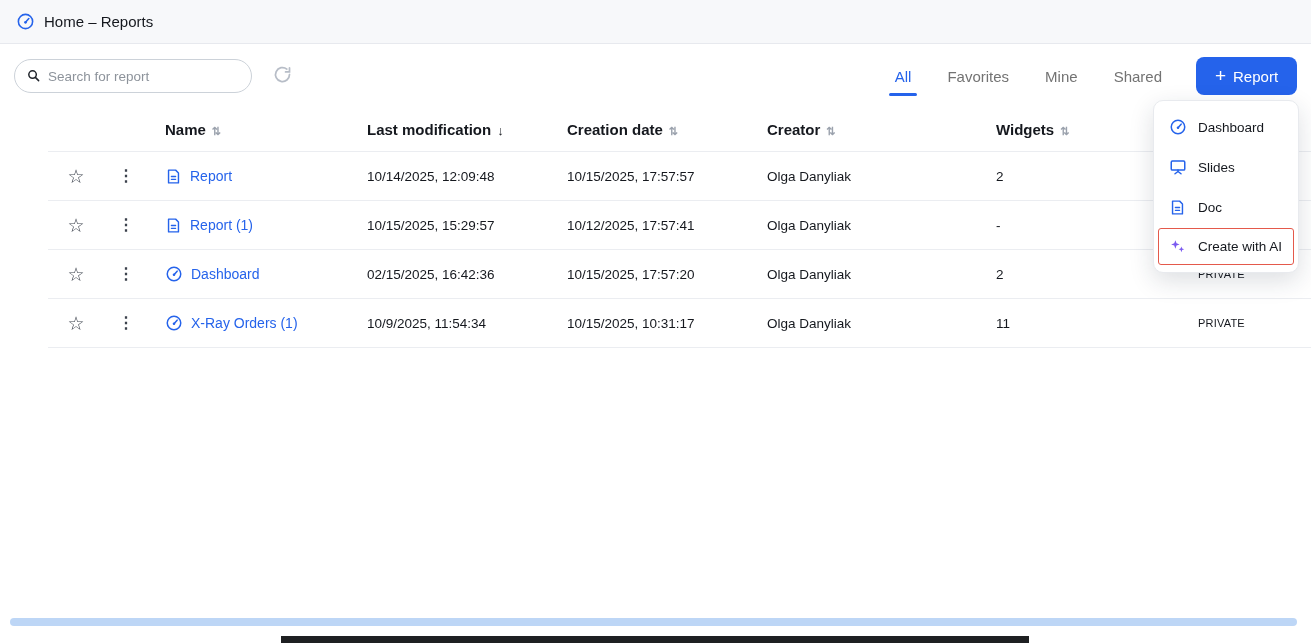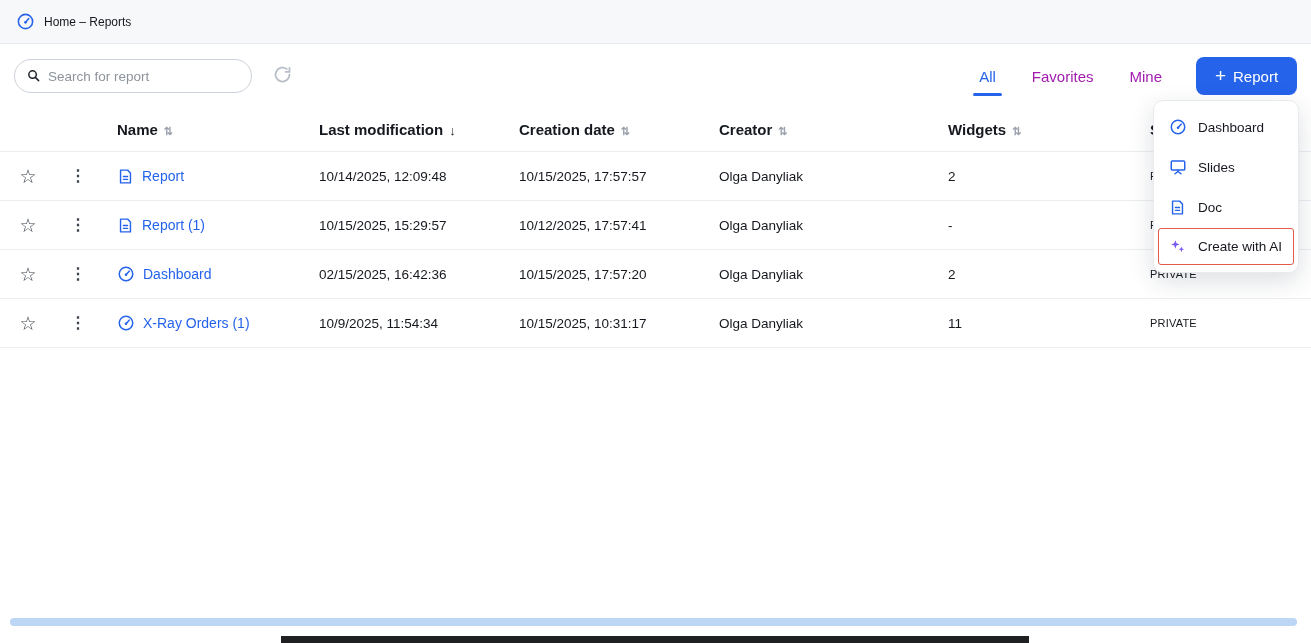--- a/index.html
+++ b/index.html
@@ -7,38 +7,38 @@
   body {
     width:1311px; height:643px; position:relative; overflow:hidden;
     background:#ffffff; font-family:"Liberation Sans", sans-serif; color:#15181e;
   }
 
   
   .topbar {
     height:44px; background:#f7f8fa; border-bottom:1px solid #e7e9ee;
     display:flex; align-items:center; padding:0 16px; gap:9px;
   }
-  .topbar-title { font-size:12px; font-weight:500; color:#15181e; }
+  .topbar-title { font-size:15px; font-weight:500; color:#15181e; }
   .icon { display:inline-flex; align-items:center; justify-content:center; }
   .icon svg { display:block; }
 
   
   .toolbar { display:flex; align-items:stretch; padding:0 14px; margin-top:12px; height:40px; }
   .search-box { position:relative; width:238px; align-self:center; }
   .search-input {
     width:100%; height:34px; border:1px solid #ccd2d9; border-radius:17px;
     padding:0 12px 0 33px; font-size:13.5px; color:#333; outline:none;
     font-family:"Liberation Sans", sans-serif; background:#fff;
   }
   .search-input::placeholder { color:#8d939b; }
   .search-icon { position:absolute; left:12px; top:9px; }
   .refresh-btn { margin-left:20px; align-self:center; cursor:pointer; background:none; border:none; padding:0; }
 
   .tabs { margin-left:auto; display:flex; height:40px; margin-right:16px;justify-content:space-between; }
-  .tab { display:flex; align-items:center; padding:0 18px; font-size:15px; color:#a21caf; cursor:pointer; position:relative; }
+  .tab { display:flex; align-items:center; padding:0 18px; font-size:15px; color:#737373; cursor:pointer; position:relative; }
   .tab.active { color:#2563eb; font-weight:500; }
   .tab.active::after { content:""; position:absolute; left:12px; right:12px; bottom:0; height:3px; background:#2563eb; border-radius:2px; }
 
   .report-btn {
     width:101px; height:38px; align-self:center; background:#2563eb; color:#fff;
     border:none; border-radius:8px; display:flex; align-items:center; justify-content:center;
     gap:7px; font-size:15px; font-weight:500; cursor:pointer; font-family:"Liberation Sans", sans-serif;
   }
   .report-btn .plus { font-size:19px; font-weight:400; line-height:1; margin-top:-1px; }
 
@@ -46,21 +46,21 @@
   .menu {
     position:absolute; top:100px; right:12px; width:146px; background:#fff;
     border:1px solid #e8eaee; border-radius:10px; box-shadow:0 8px 24px rgba(25,39,62,.15);
     padding:6px 0; z-index:20;
   }
   .menu-item { height:40px; display:flex; align-items:center; gap:11px; padding:0 14px; font-size:13.5px; color:#15181e; cursor:pointer; }
   .menu-item.highlighted { border:1.5px solid #e4594b; border-radius:3px; margin:1px 4px; height:37px; padding:13px 9px; }
   .menu-item .icon { width:19px; }
 
   
-  .table { margin-top:12px; }
+  .table { margin-top:12px;padding-left:48px; }
   .trow {
     display:grid;
     grid-template-columns:56px 44px 202px 200px 200px 229px 202px 1fr;
     align-items:center;
   }
   .thead { height:44px; font-weight:700; font-size:15px; border-bottom:1px solid #ebedf1; }
   .tbody .trow { height:49px; border-bottom:1px solid #ebedf1; font-size:13.5px; }
   .cell { padding-left:17px; white-space:nowrap; overflow:hidden; }
   .cell-star, .cell-kebab { display:flex; justify-content:center; padding:0; }
   .star { font-size:19px; color:#3c424d; cursor:pointer; line-height:1; }
@@ -111,20 +111,23 @@
   <div class="tabs" id="tabs-mount">
       <div class="tab active">
     <span>All</span>
   </div>
       <div class="tab">
     <span>Favorites</span>
   </div>
       <div class="tab">
     <span>Mine</span>
   </div>
+      <div class="tab">
+    <span>Shared</span>
+  </div>
     </div>
 
   <button class="report-btn">
     <span class="plus">+</span>
     <span>Report</span>
   </button>
 </div>
 
 <div class="menu" id="menu-mount">
     <div class="menu-item">

